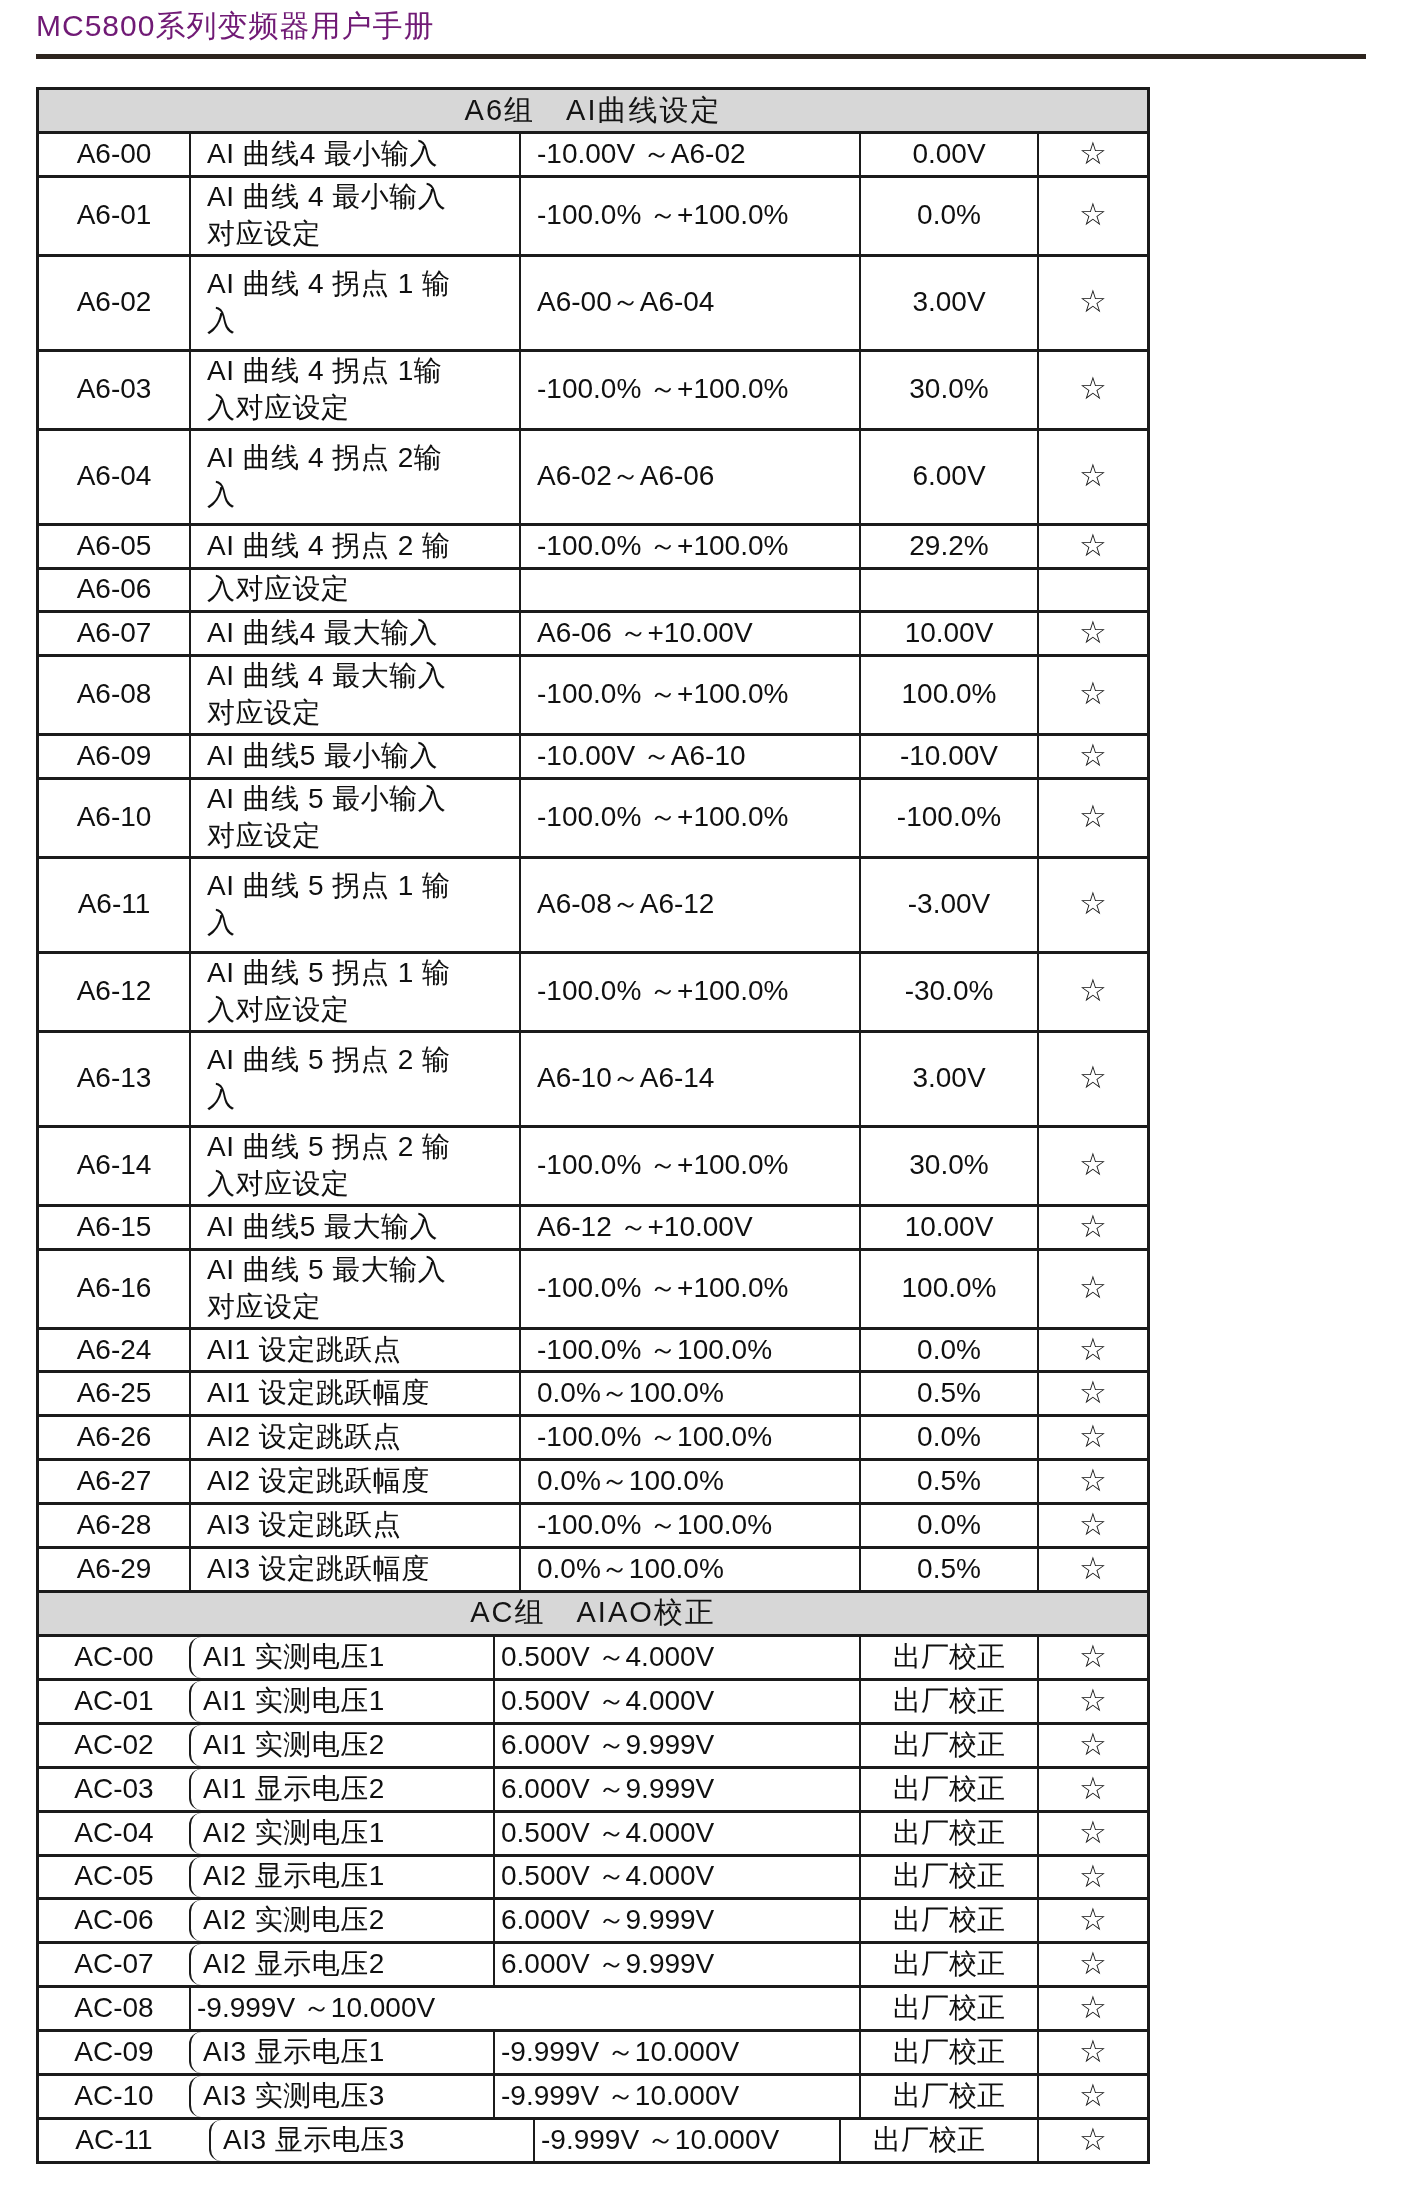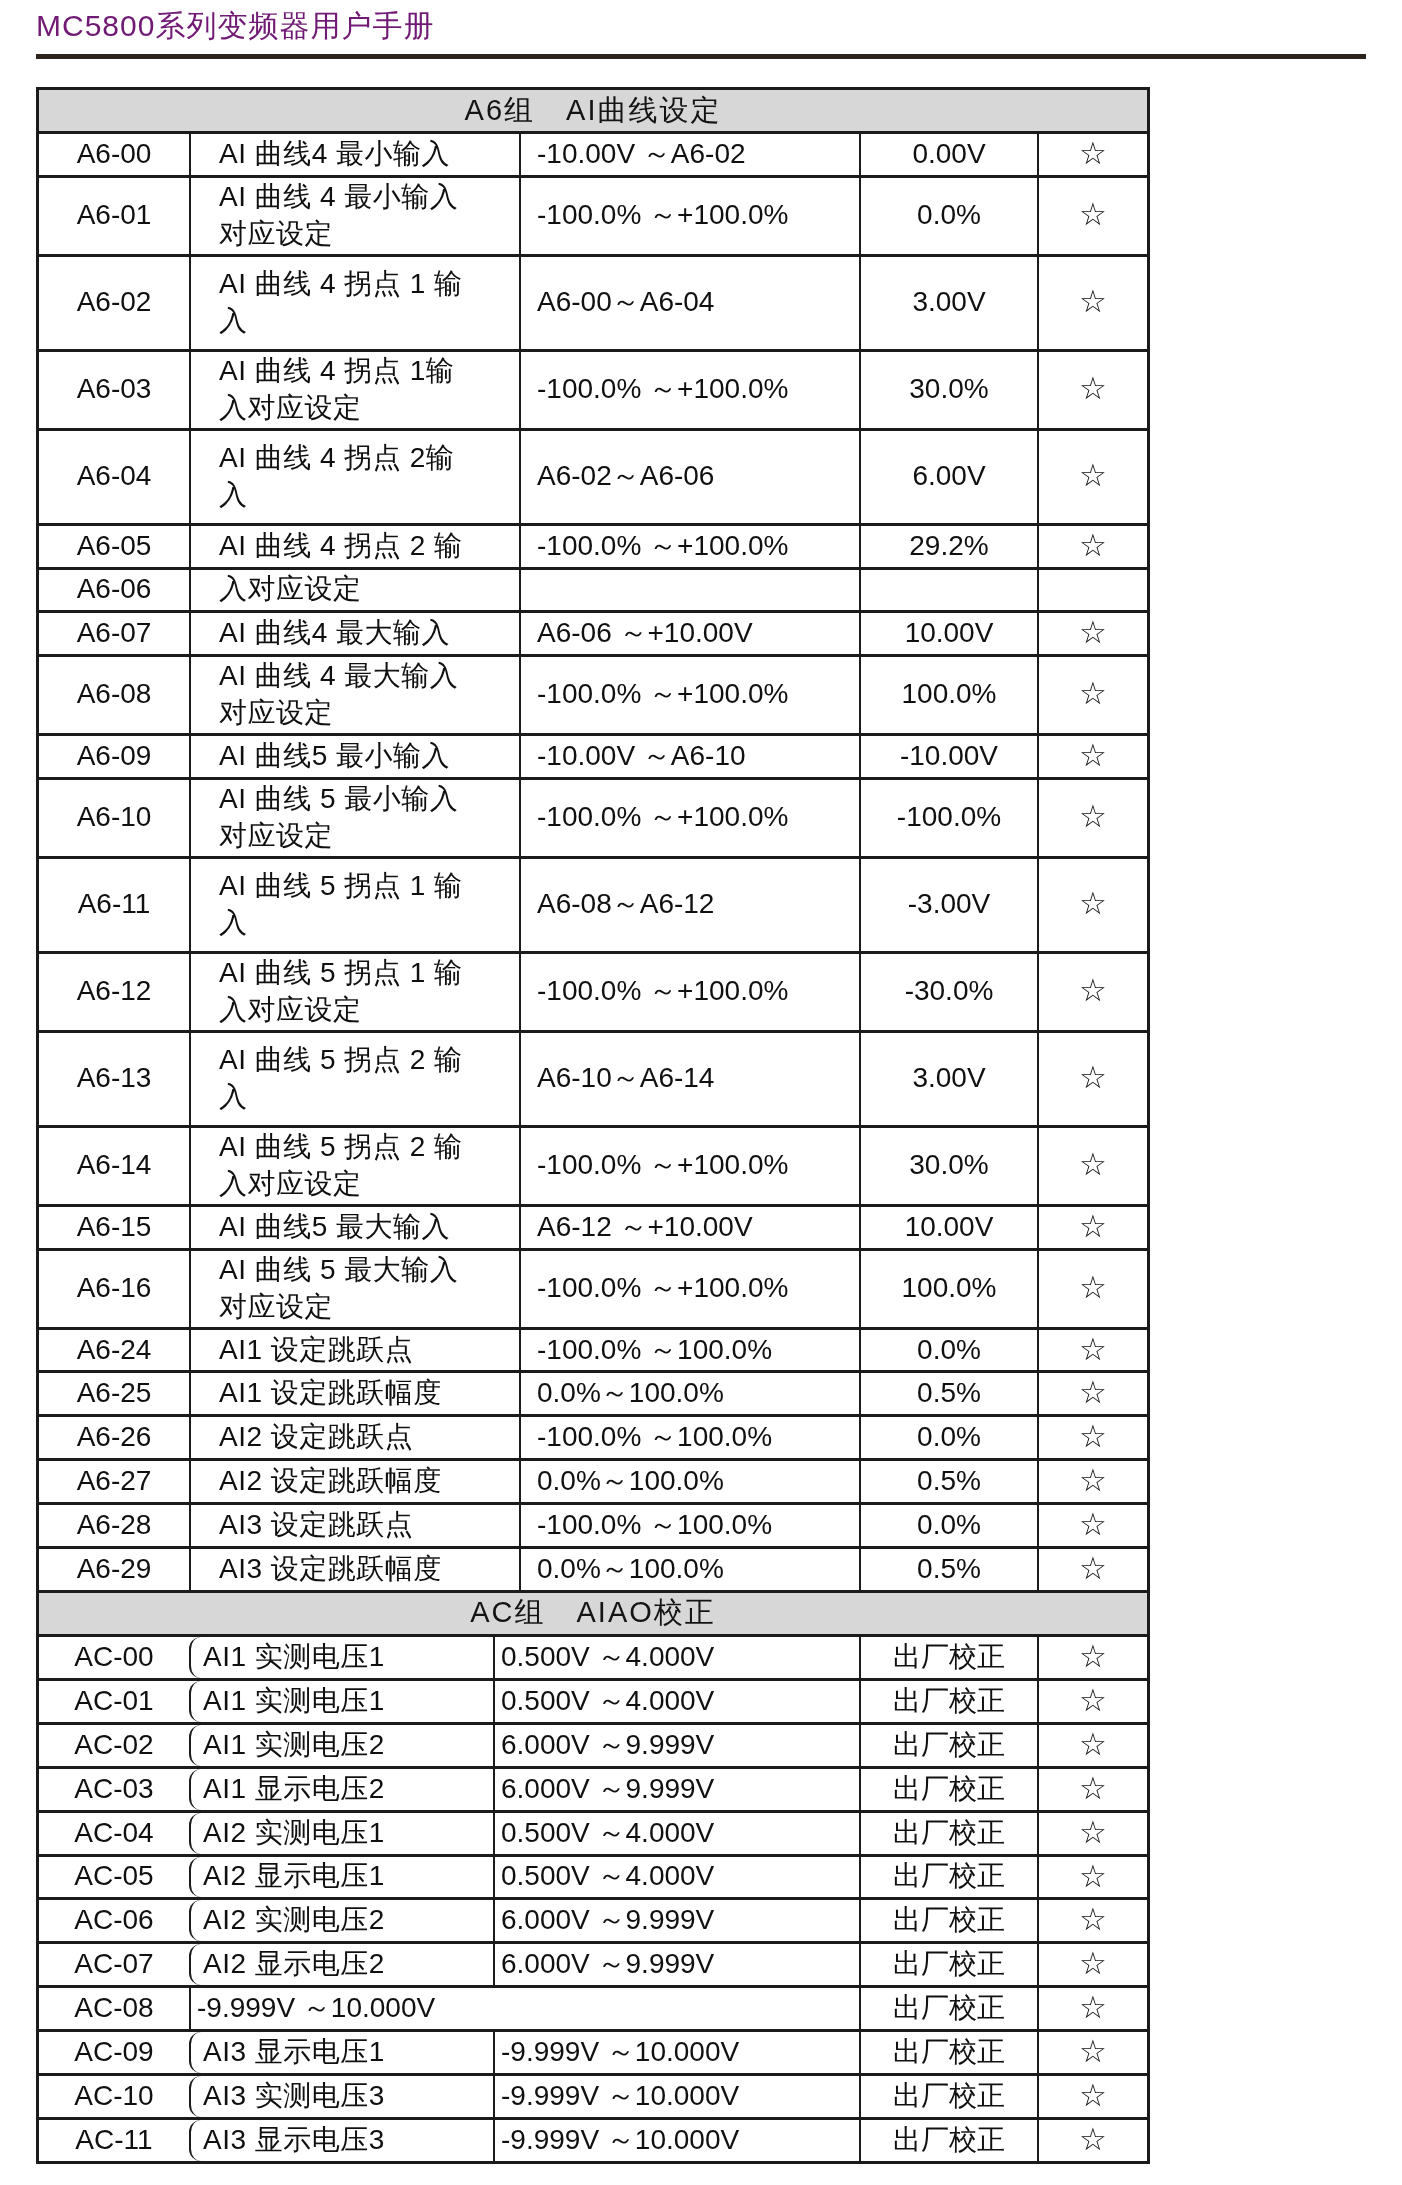--- a/index.html
+++ b/index.html
@@ -25,28 +25,28 @@
     display:flex;align-items:center;justify-content:center;
     font-size:29px;letter-spacing:2px;color:#141414;
   }
   section + section .sec-title{border-top:0;}
   .row{
     display:flex;align-items:stretch;border-bottom:3px solid #1b1b1b;
     min-height:40px;
   }
   .r-two{min-height:76px;}
   .r-tall{min-height:92px;}
-  .sec-ac .rows .row:last-child{border-bottom:none;}
+  .sec-ac .rows .row:last-child{border-bottom:none;gap:20px;}
   .cell{
     box-sizing:border-box;display:flex;align-items:center;
     font-size:28px;line-height:1.32;color:#101010;
   }
   .cell + .cell{border-left:2px solid #1b1b1b;}
   .c-code{flex:0 0 150px;justify-content:center;}
-  .c-name{flex:0 0 330px;padding-left:28px;white-space:pre-line;letter-spacing:0.5px;}
+  .c-name{flex:0 0 330px;padding-left:16px;white-space:pre-line;letter-spacing:0.5px;}
   .c-range{flex:1 1 auto;padding-left:16px;}
   .c-default{flex:0 0 178px;justify-content:center;}
   .c-star{flex:0 0 110px;justify-content:center;font-size:31px;}
   .sec-ac .c-name{flex-basis:304px;padding-left:12px;border-radius:12px;}
   .sec-ac .c-range{padding-left:6px;}
 </style>
 </head>
 <body>
 
 <div class="doc-header">

